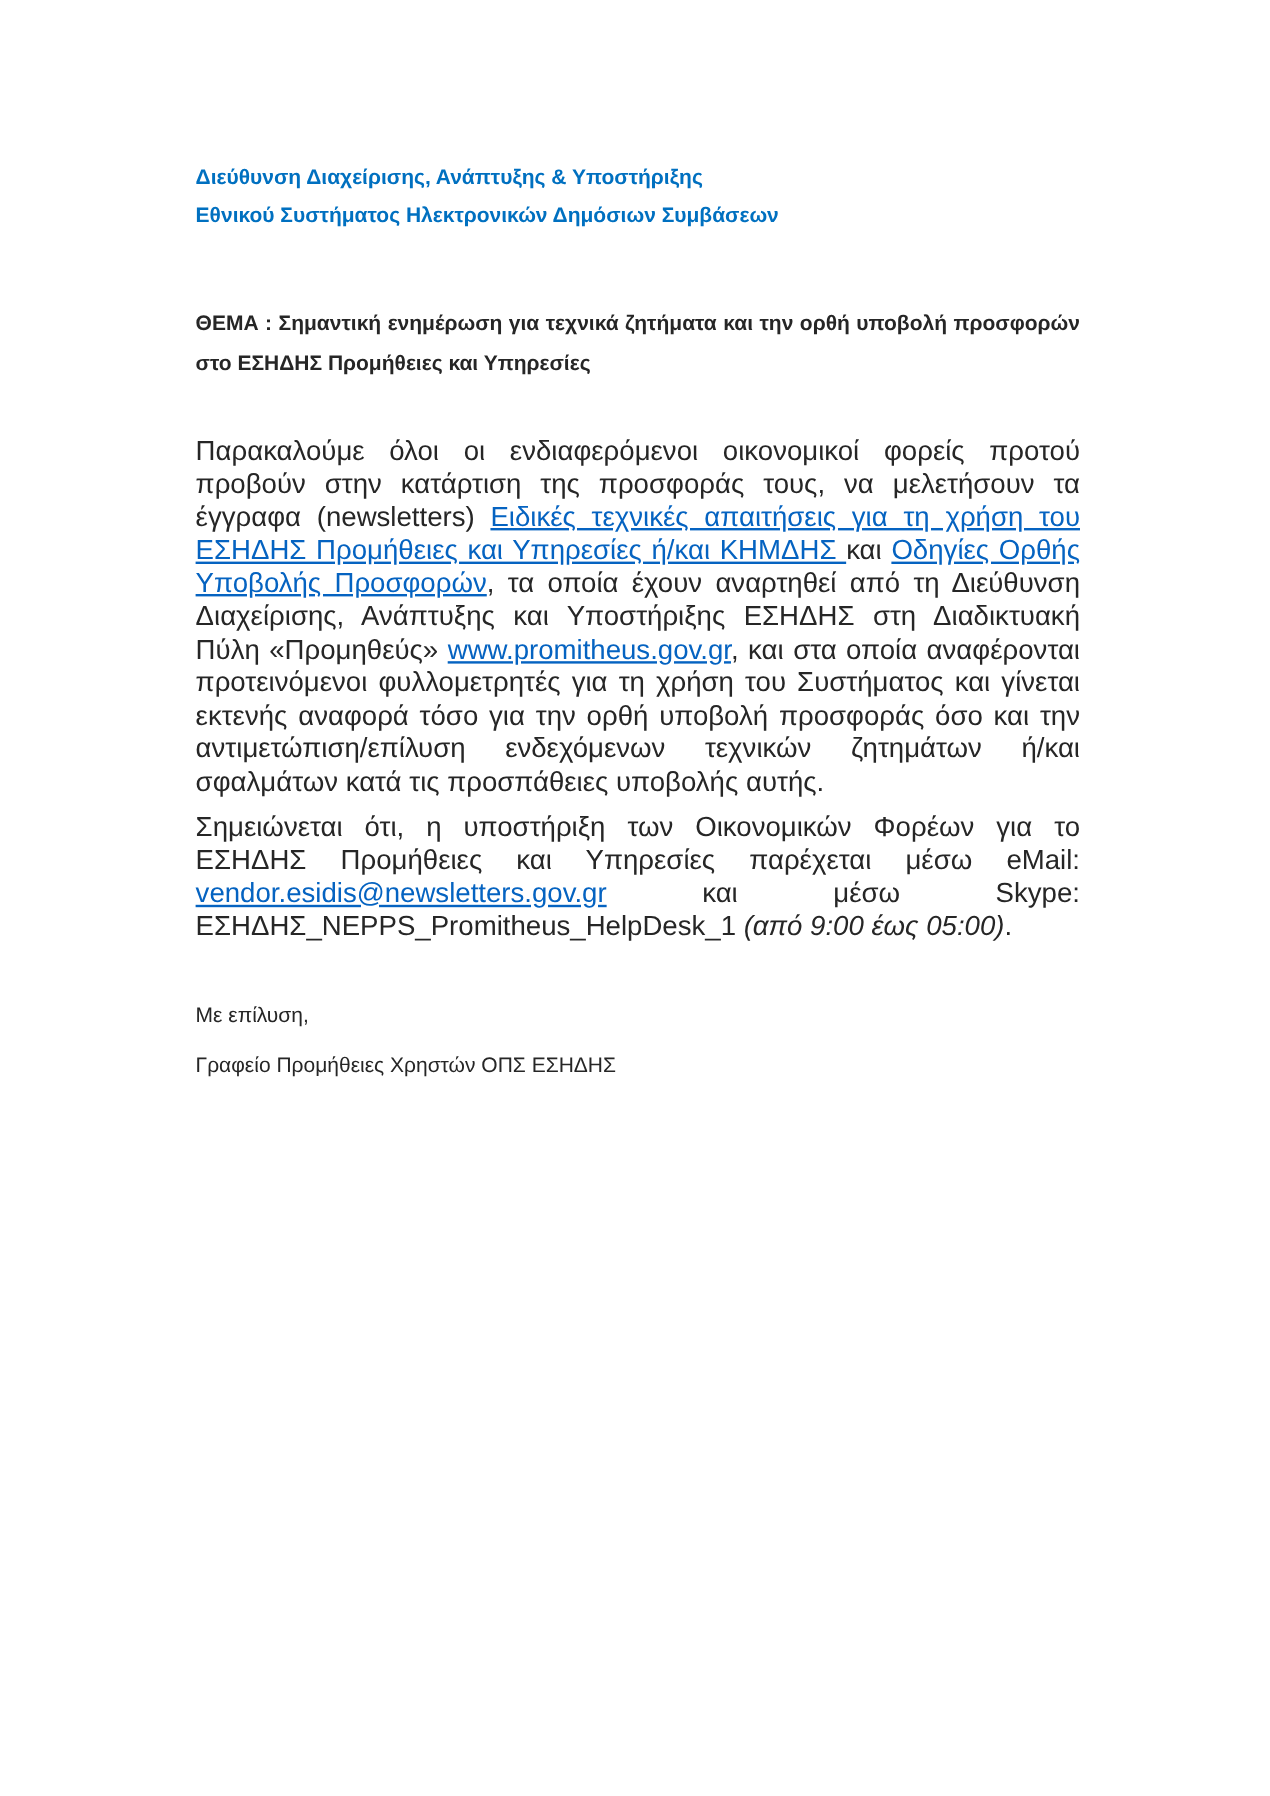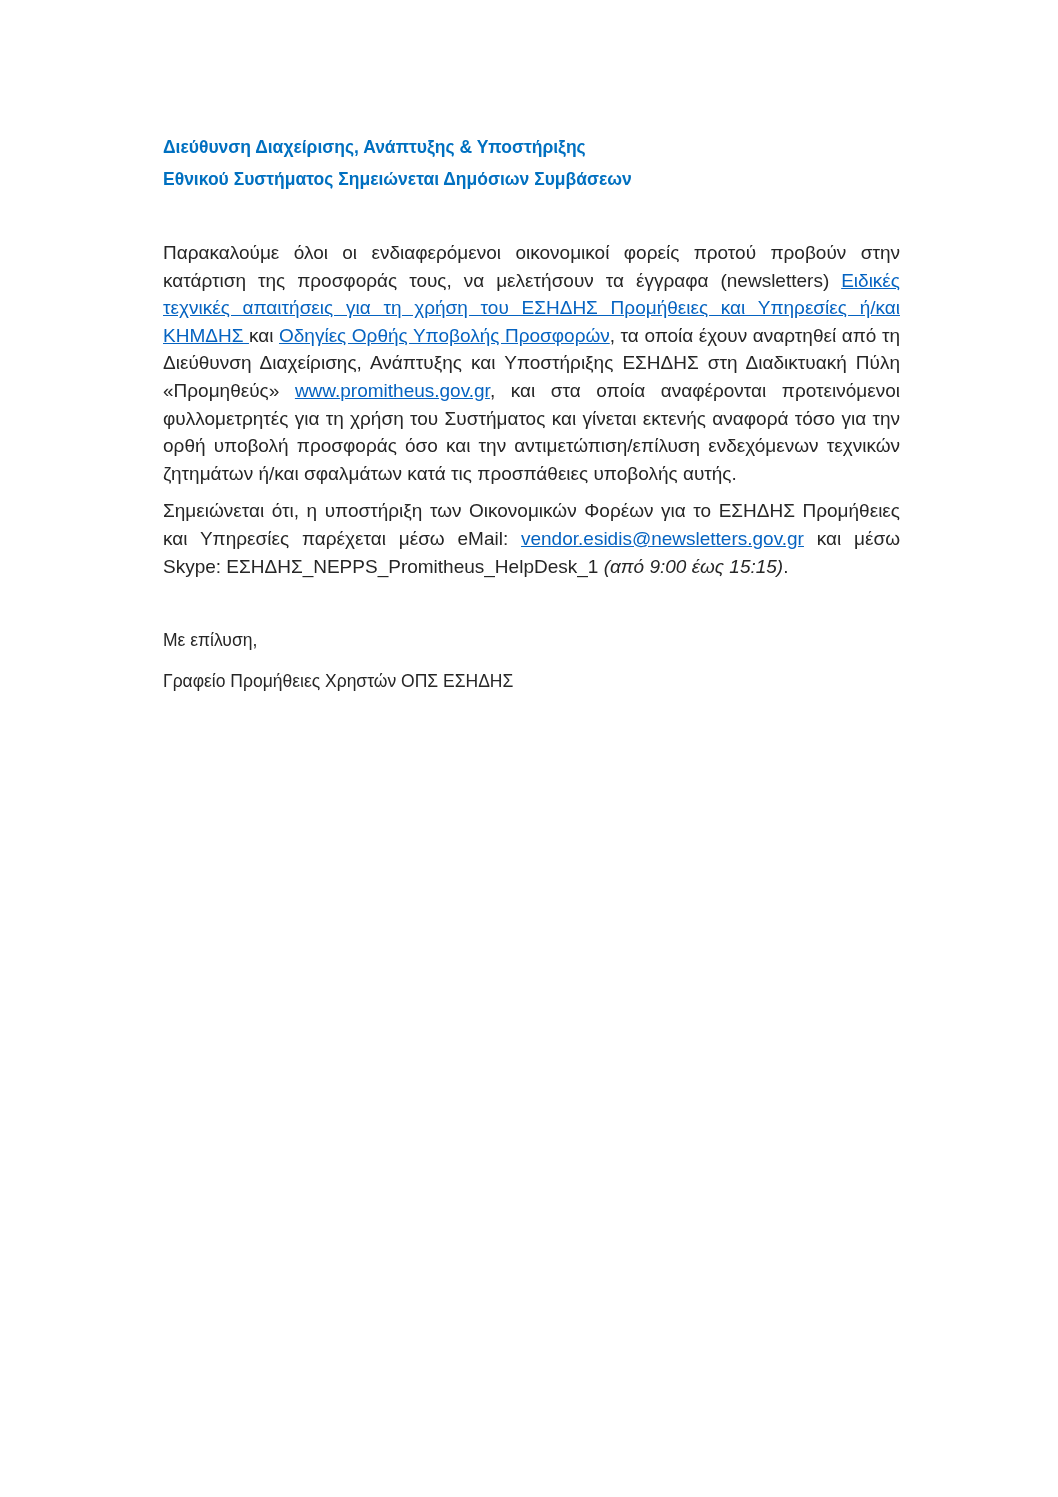--- a/index.html
+++ b/index.html
@@ -30,21 +30,21 @@
   .subject {
     margin: 58px 0 0 0;
     font-weight: bold;
     color: var(--body-text, #262626);
     font-size: 17.5px;
     line-height: 32.5px;
     text-align: justify;
   }
   .para {
     color: var(--body-text, #262626);
-    font-size: 19px;
+    font-size: 23px;
     line-height: 27.6px;
     text-align: justify;
   }
   .para-1 { margin: 44px 0 0 0; }
   .para-2 { margin: 10px 0 0 0; }
   .doc-link {
     color: var(--link-blue, #0563C1);
     text-decoration: underline;
     cursor: pointer;
   }
@@ -73,27 +73,28 @@
   }
 </style>
 </head>
 <body>
 
 <div class="page">
   <div class="content">
 
     <div class="doc-header">
       <div>Διεύθυνση Διαχείρισης, Ανάπτυξης &amp; Υποστήριξης</div>
-      <div>Εθνικού Συστήματος Σημειώνεται Δημόσιων Συμβάσεων</div>
+      <div>Εθνικού Συστήματος Ηλεκτρονικών Δημόσιων Συμβάσεων</div>
     </div>
 
+    <p class="subject">ΘΕΜΑ : Σημαντική ενημέρωση για τεχνικά ζητήματα και την ορθή υποβολή προσφορών στο ΕΣΗΔΗΣ Προμήθειες και Υπηρεσίες</p>
 
     <p class="para para-1"><span>Παρακαλούμε όλοι οι ενδιαφερόμενοι οικονομικοί φορείς προτού προβούν στην κατάρτιση της προσφοράς τους, να μελετήσουν τα έγγραφα (newsletters) </span><a class="doc-link">Ειδικές τεχνικές απαιτήσεις για τη χρήση του ΕΣΗΔΗΣ Προμήθειες και Υπηρεσίες ή/και ΚΗΜΔΗΣ </a><span>και </span><a class="doc-link">Οδηγίες Ορθής Υποβολής Προσφορών</a><span>, τα οποία έχουν αναρτηθεί από τη Διεύθυνση Διαχείρισης, Ανάπτυξης και Υποστήριξης ΕΣΗΔΗΣ στη Διαδικτυακή Πύλη «Προμηθεύς» </span><a class="doc-link">www.promitheus.gov.gr</a><span>, και στα οποία αναφέρονται προτεινόμενοι φυλλομετρητές για τη χρήση του Συστήματος και γίνεται εκτενής αναφορά τόσο για την ορθή υποβολή προσφοράς όσο και την αντιμετώπιση/επίλυση ενδεχόμενων τεχνικών ζητημάτων ή/και σφαλμάτων κατά τις προσπάθειες υποβολής αυτής.</span></p>
 
-    <p class="para para-2"><span>Σημειώνεται ότι, η υποστήριξη των Οικονομικών Φορέων για το ΕΣΗΔΗΣ Προμήθειες και Υπηρεσίες  παρέχεται μέσω eMail: </span><a class="doc-link">vendor.esidis@newsletters.gov.gr</a><span> και μέσω Skype: ΕΣΗΔΗΣ_NEPPS_Promitheus_HelpDesk_1 </span><em class="hours">(από 9:00 έως 15:15)</em><span>.</span></p>
+    <p class="para para-2"><span>Σημειώνεται ότι, η υποστήριξη των Οικονομικών Φορέων για το ΕΣΗΔΗΣ Προμήθειες και Υπηρεσίες  παρέχεται μέσω eMail: </span><a class="doc-link">vendor.esidis@newsletters.gov.gr</a><span> και μέσω Skype: ΕΣΗΔΗΣ_NEPPS_Promitheus_HelpDesk_1 </span><em class="hours">(από 9:00 έως 05:00)</em><span>.</span></p>
 
     <p class="closing-1">Με επίλυση,</p>
     <p class="closing-2">Γραφείο Προμήθειες Χρηστών ΟΠΣ ΕΣΗΔΗΣ</p>
 
   </div>
 
   <div class="footer-rule"></div>
 </div>
 
 </body></html>

